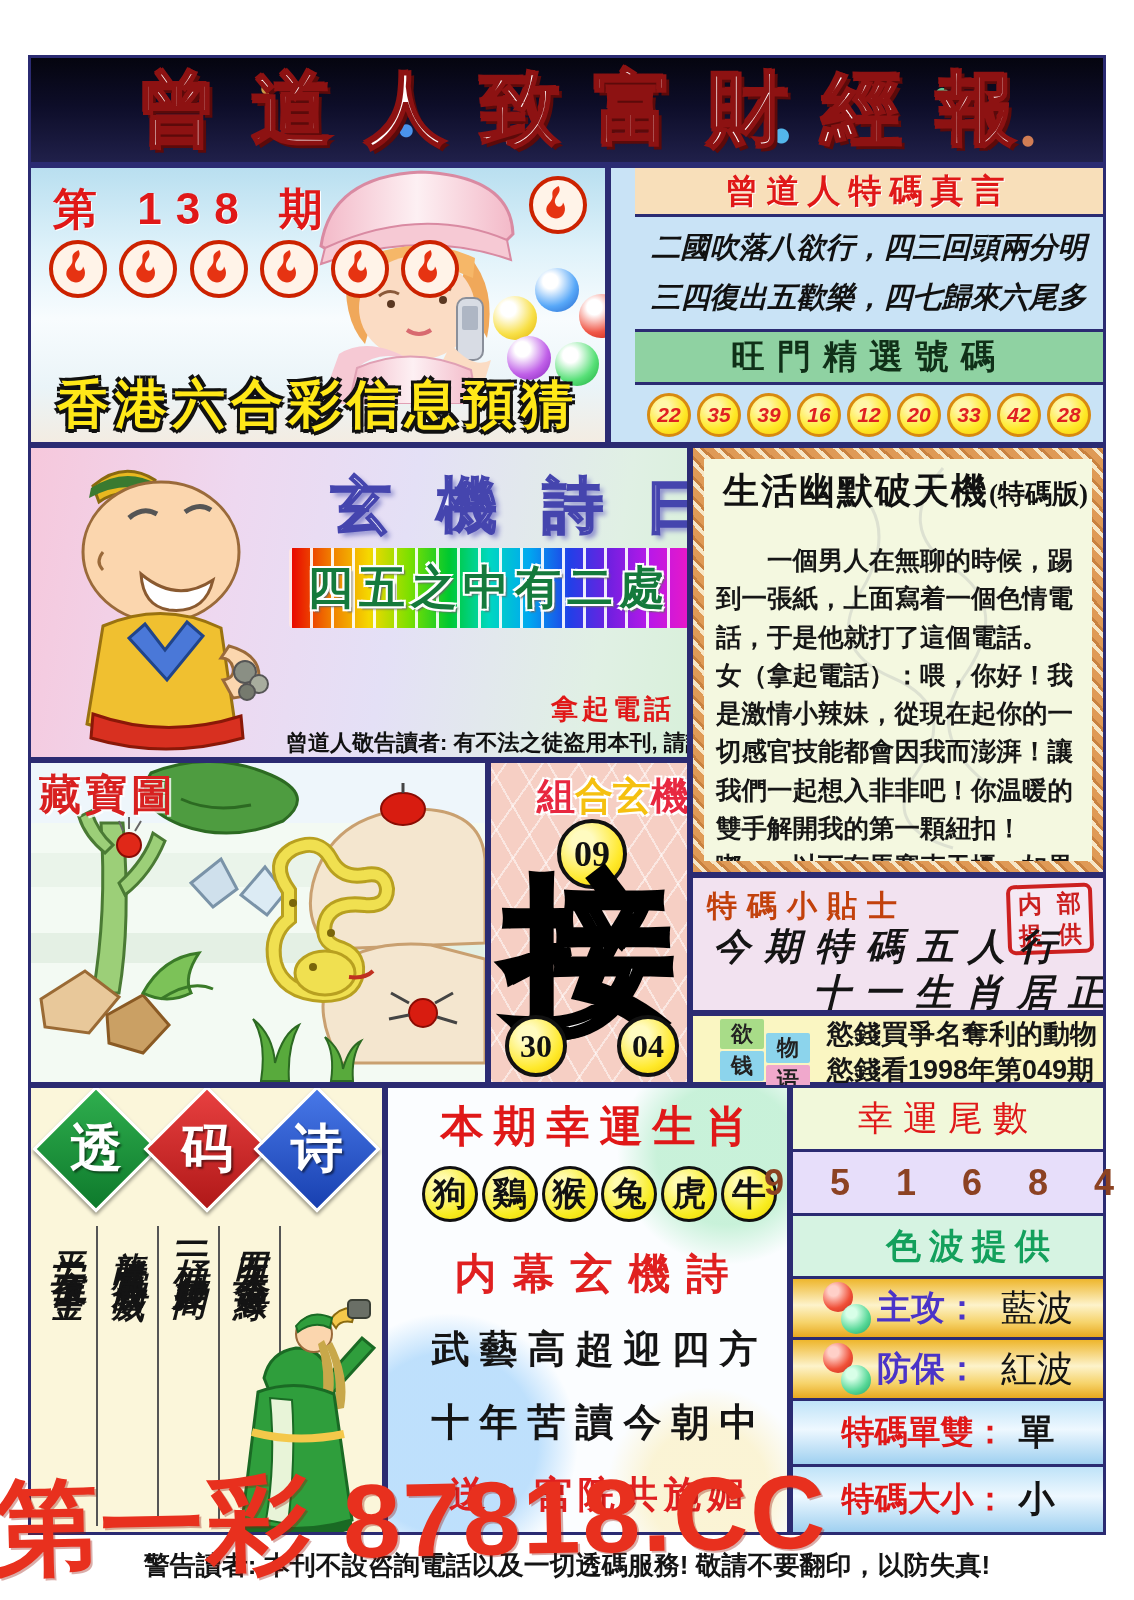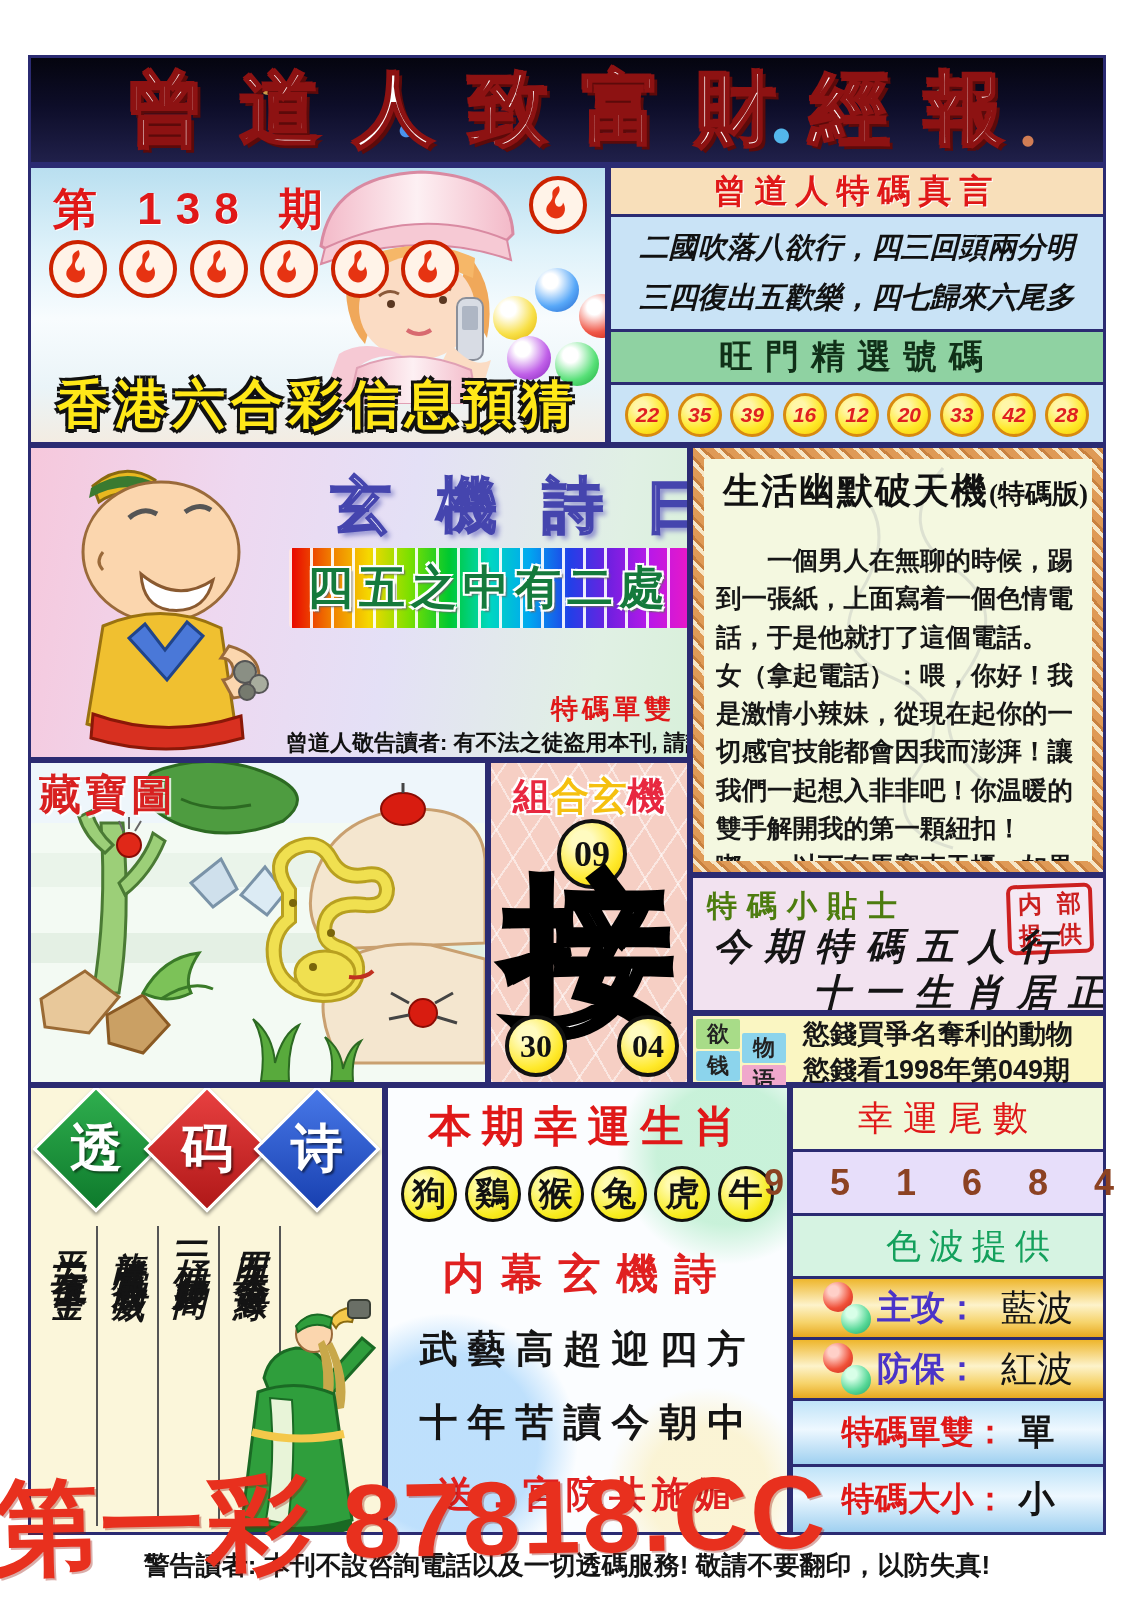--- a/index.html
+++ b/index.html
@@ -1,18 +1,18 @@
 <!DOCTYPE html>
 <html><head>
 <meta charset="utf-8">
 <style>
   html,body{margin:0;padding:0;background:#ffffff;}
   #page{position:relative;width:1134px;height:1600px;background:#ffffff;overflow:hidden;
         font-family:"Liberation Sans",sans-serif;}
-  .panel{position:absolute;box-sizing:border-box;border:3px solid #2b2b72;}
+  .panel{position:absolute;box-sizing:border-box;border:3px solid #2b2b72;padding-left:24px;}
 
   
   #masthead{left:28px;top:55px;width:1078px;height:110px;
     background:
       radial-gradient(circle at 12% 80%, rgba(90,220,120,.8) 0 6px, transparent 7px),
       radial-gradient(circle at 22% 30%, rgba(255,190,80,.8) 0 5px, transparent 6px),
       radial-gradient(circle at 35% 70%, rgba(80,160,255,.9) 0 6px, transparent 7px),
       radial-gradient(circle at 55% 25%, rgba(120,230,140,.8) 0 5px, transparent 6px),
       radial-gradient(circle at 70% 75%, rgba(90,200,255,.9) 0 7px, transparent 8px),
       radial-gradient(circle at 85% 35%, rgba(120,240,170,.8) 0 6px, transparent 7px),
@@ -75,21 +75,21 @@
   #humor-inner{position:absolute;inset:11px;padding:4px 12px;overflow:hidden;}
   #humor-title{text-align:center;margin-top:4px;white-space:nowrap;margin-left:7px;}
   #humor-title .main{font-family:"Liberation Serif",serif;font-weight:900;font-size:36px;color:#111;letter-spacing:2px;}
   #humor-title .suffix{font-family:"Liberation Serif",serif;font-weight:700;font-size:27px;color:#111;}
   .humor-p{font-family:"Liberation Serif",serif;font-weight:600;font-size:25.5px;line-height:1.5;color:#161616;margin:0;}
   .humor-p.indent{text-indent:2em;margin-top:26px;}
   #humor-mark{position:absolute;inset:0;opacity:.25;pointer-events:none;}
 
   
   #tips{left:690px;top:875px;width:416px;height:138px;background:#f2e2f0;overflow:hidden;}
-  #tips-title{position:absolute;left:14px;top:8px;color:#4d7c0f;font-weight:900;font-size:30px;letter-spacing:10px;font-family:"Liberation Serif",serif;}
+  #tips-title{position:absolute;left:14px;top:8px;color:#c2410c;font-weight:900;font-size:30px;letter-spacing:10px;font-family:"Liberation Serif",serif;}
   #stamp{position:absolute;right:10px;top:6px;width:78px;height:62px;border:4px solid #cc2020;border-radius:8px;
     display:grid;grid-template-columns:1fr 1fr;align-items:center;justify-items:center;transform:rotate(-2deg);background:rgba(255,255,255,.25);}
   #stamp span{color:#cc2020;font-weight:900;font-size:24px;font-family:"Liberation Serif",serif;line-height:1;}
   .tips-line{position:absolute;color:#141414;font-weight:900;font-family:"Liberation Serif",serif;font-style:italic;font-size:37px;letter-spacing:14px;white-space:nowrap;}
   #tips-line1{left:20px;top:44px;}
   #tips-line2{left:120px;top:90px;}
 
   
   #money{left:690px;top:1013px;width:416px;height:72px;background:#faf6c2;display:flex;}
   #money-labels{width:92px;display:flex;padding:2px;}
@@ -158,21 +158,21 @@
 
   
   #rinfo{left:790px;top:1085px;width:316px;height:450px;background:#fff;padding:0;border:none;}
   .rrow{position:absolute;left:0;width:316px;box-sizing:border-box;border:3px solid #2b2b72;
     display:flex;align-items:center;justify-content:center;white-space:nowrap;}
   #r-tail{top:0;height:67px;background:#f1f8da;}
   #r-tail span{color:#e01818;font-weight:400;font-size:35px;letter-spacing:10px;}
   #r-digits{top:64px;height:67px;background:#e7defa;}
   #r-digits span{color:#8c4222;font-weight:900;font-size:36px;letter-spacing:18px;}
   #r-wave{top:128px;height:66px;background:#d6f3e2;}
-  #r-wave span{color:#13a05c;font-weight:400;font-size:35px;letter-spacing:8px;margin-left:48px;}
+  #r-wave span{color:#13a05c;font-weight:700;font-size:35px;letter-spacing:8px;margin-left:48px;}
   .goldrow{background:linear-gradient(180deg,#eeb62c 0%,#fdf3cb 45%,#f6d36a 75%,#e8a81e 100%);}
   #r-main{top:191px;height:64px;}
   #r-guard{top:252px;height:64px;}
   .bluerow{background:linear-gradient(180deg,#bfe3f8 0%,#eef8ff 45%,#9fd0f0 100%);}
   #r-oddeven{top:313px;height:69px;}
   #r-size{top:379px;height:71px;}
   .wave-label{color:#4b34c8;font-weight:900;font-size:34px;}
   .wave-value{color:#141414;font-weight:400;font-size:36px;margin-left:22px;}
   .red-label{color:#e01818;font-weight:900;font-size:33px;}
   .black-value{color:#141414;font-weight:900;font-size:36px;margin-left:12px;}
@@ -296,21 +296,21 @@
       <path d="M60 258 q72 26 148 2 l2 22 q-78 22 -152 0 Z" fill="#d83020" stroke="#8a1808" stroke-width="3"></path>
       <path d="M196 190 q30 8 30 30 q-2 20 -26 22 l-10 -18 q12 -2 10 -12 q-2 -10 -12 -10z" fill="#fbd6ae" stroke="#9a6a3a" stroke-width="3"></path>
       <circle cx="212" cy="216" r="11" fill="#8a8f84" stroke="#555" stroke-width="2"></circle>
       <circle cx="226" cy="228" r="9" fill="#a8ad9e" stroke="#555" stroke-width="2"></circle>
       <circle cx="214" cy="236" r="8" fill="#767a6e" stroke="#555" stroke-width="2"></circle>
     </svg>
     <div id="mystery-title">玄機詩曰</div>
     <div id="rainbow">
       <span>四五之中有二處</span>
     </div>
-    <div id="tagline">特碼單雙</div>
+    <div id="tagline">拿起電話</div>
     <div id="notice">曾道人敬告讀者: 有不法之徒盗用本刊, 請認明原版!</div>
   </div>
 
   <div id="humor-outer" class="panel">
     <svg id="humor-mark" viewBox="0 0 410 420">
       <path d="M150 30 q60 40 20 110 q-40 60 30 90 q70 30 20 100 q-30 50 40 70" stroke="#9aa0a8" stroke-width="3" fill="none"></path>
       <path d="M250 20 q-50 60 10 100 q60 40 10 110 q-40 60 30 110" stroke="#9aa0a8" stroke-width="3" fill="none"></path>
     </svg>
     <div id="humor-frame"></div>
     <div id="humor-inner">

